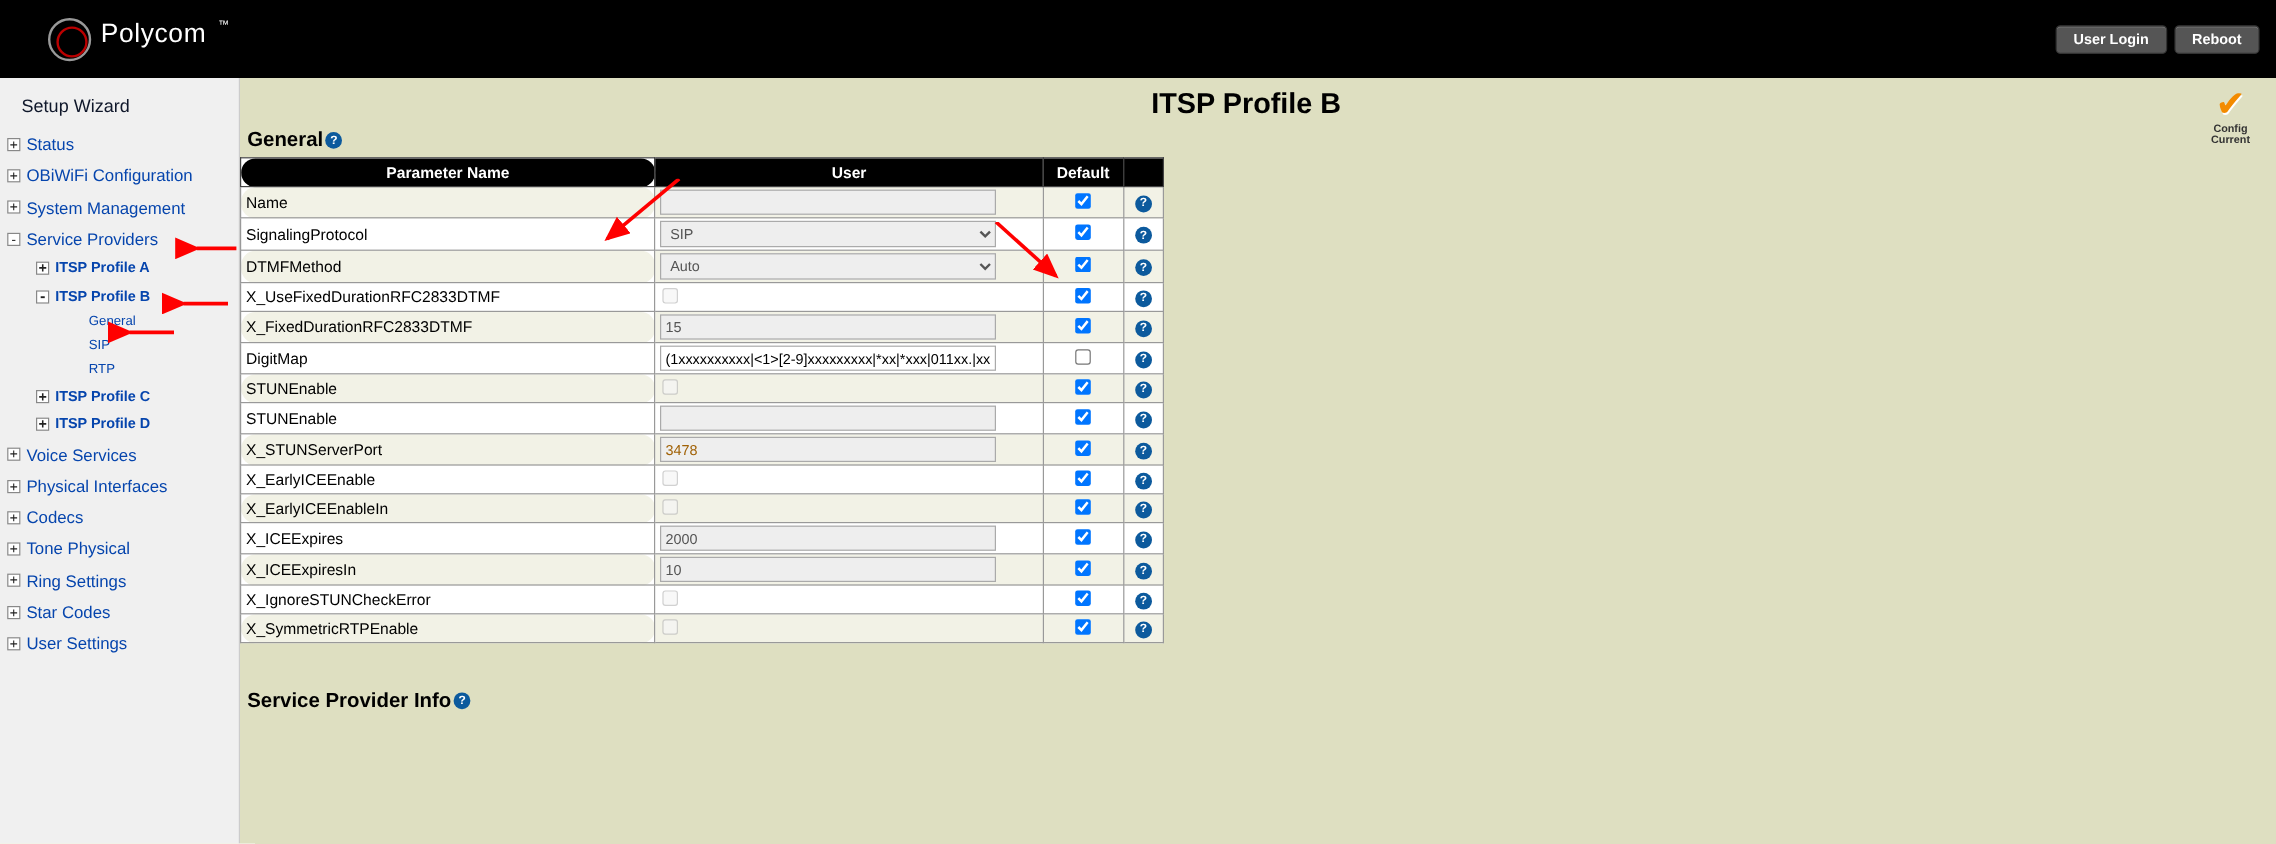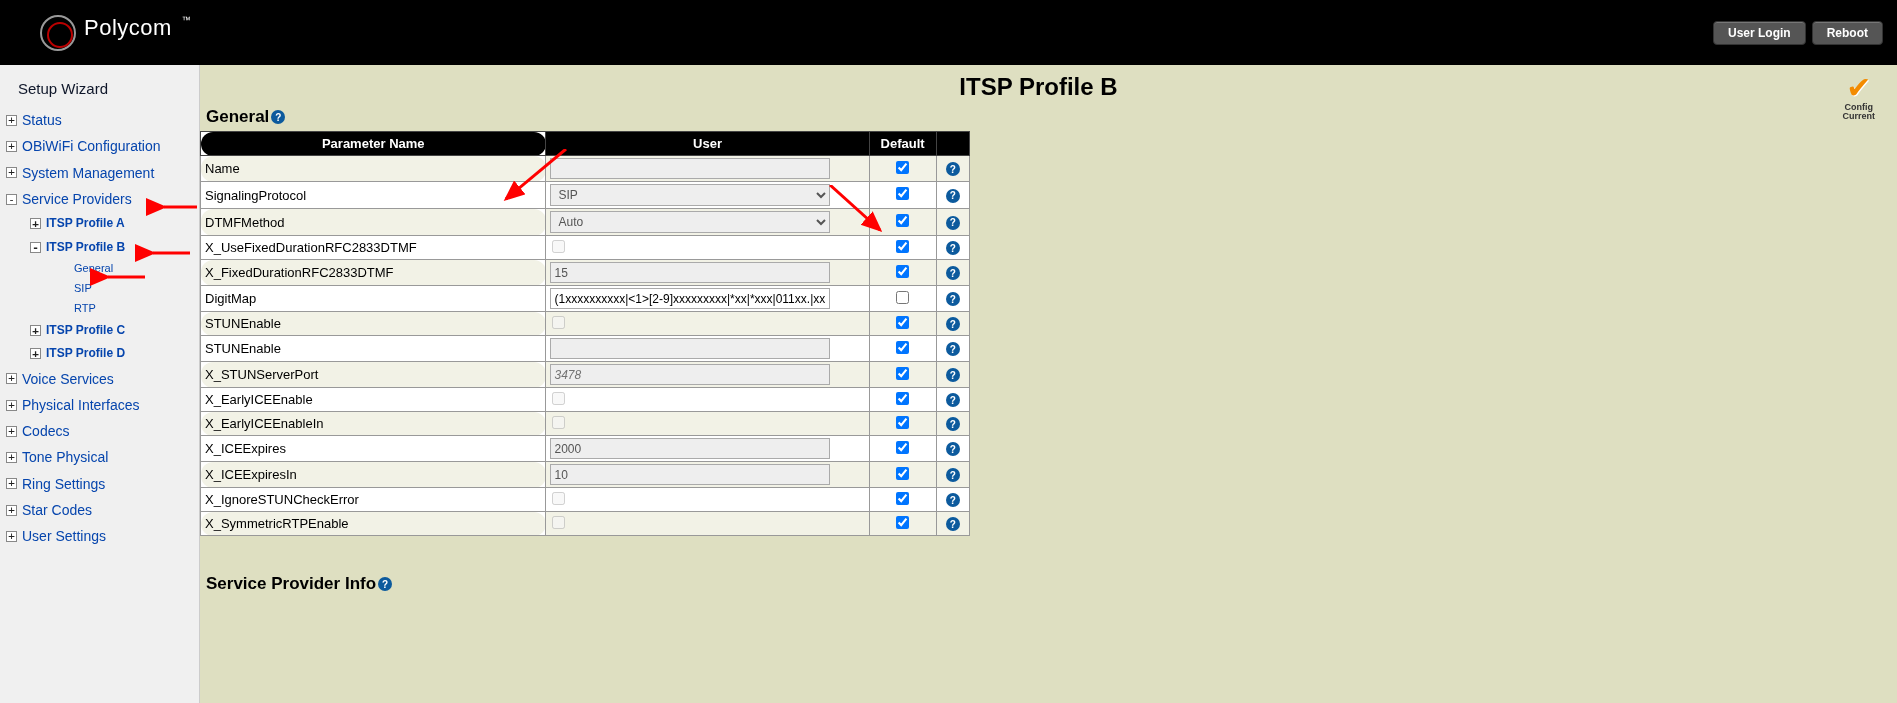--- a/index.html
+++ b/index.html
@@ -213,21 +213,21 @@
             <td class="col-help" style="text-align: center;"><span class="help-circ">?</span></td>
           </tr>
           <tr>
             <td class="col-name">STUNEnable</td>
             <td class="col-value"><input type="text" class="val-input" style="color: rgb(85, 85, 85); background: rgb(238, 238, 238);"></td>
             <td class="col-default" style="text-align: center;"><input type="checkbox" class="def-check" checked="" style=""></td>
             <td class="col-help" style="text-align: center;"><span class="help-circ">?</span></td>
           </tr>
           <tr>
             <td class="col-name">X_STUNServerPort</td>
-            <td class="col-value"><input type="text" class="val-input" value="3478" style="color: #737373; background: rgb(238, 238, 238); font-style: italic;"></td>
+            <td class="col-value"><input type="text" class="val-input" value="3478" style="color: #a16207; background: rgb(238, 238, 238);"></td>
             <td class="col-default" style="text-align: center;"><input type="checkbox" class="def-check" checked="" style=""></td>
             <td class="col-help" style="text-align: center;"><span class="help-circ">?</span></td>
           </tr>
           <tr>
             <td class="col-name">X_EarlyICEEnable</td>
             <td class="col-value"><input type="checkbox" class="val-check" disabled="" style=""></td>
             <td class="col-default" style="text-align: center;"><input type="checkbox" class="def-check" checked="" style=""></td>
             <td class="col-help" style="text-align: center;"><span class="help-circ">?</span></td>
           </tr>
           <tr>

